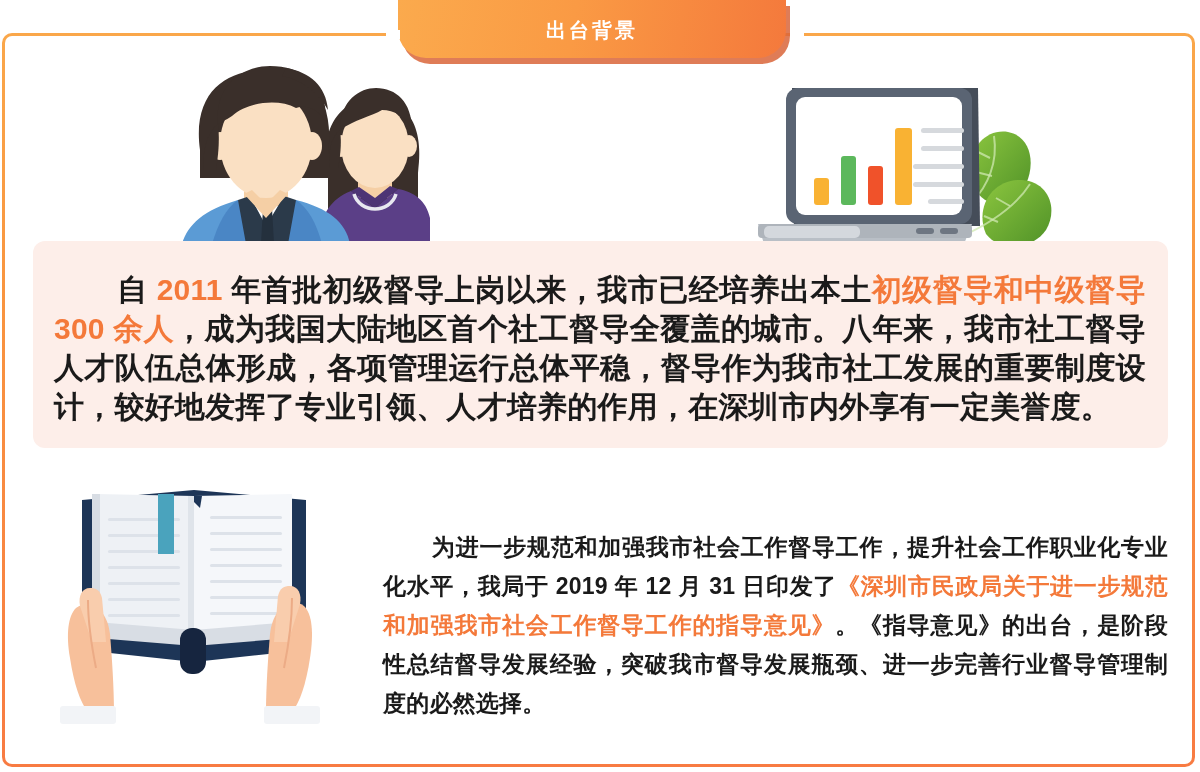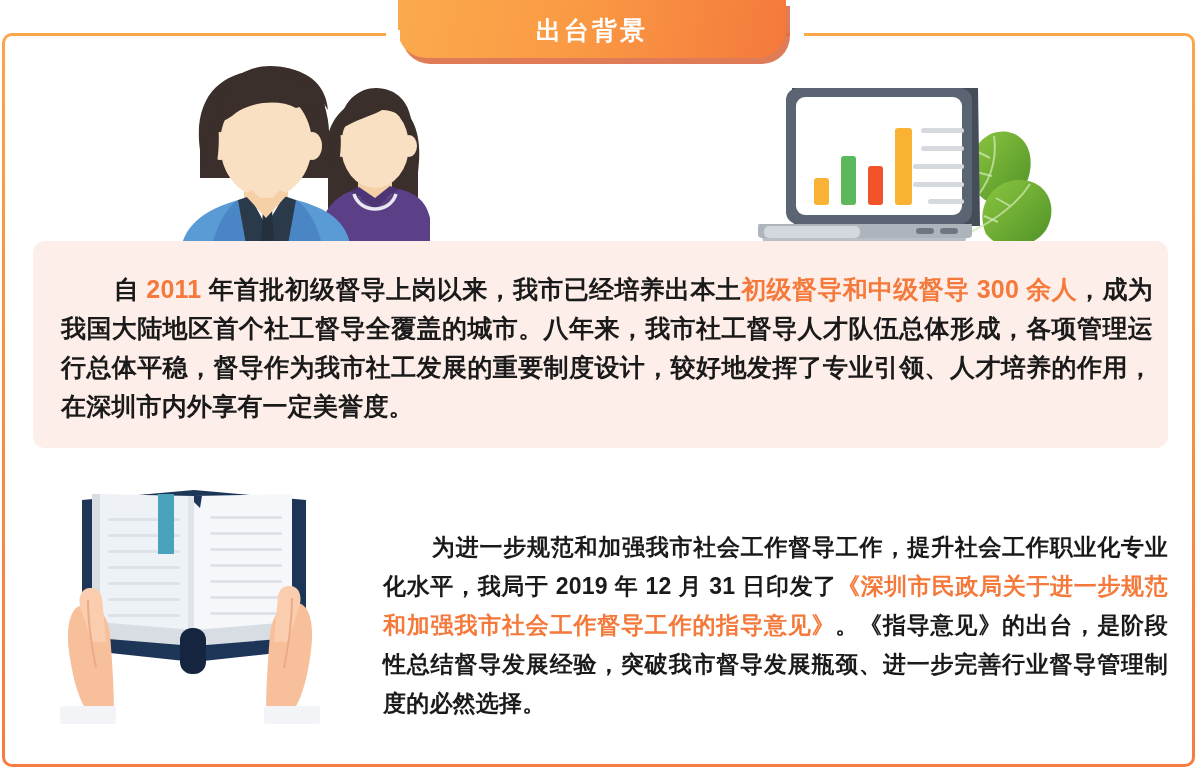--- a/index.html
+++ b/index.html
@@ -63,21 +63,21 @@
     width: 388px;
     height: 58px;
     background: linear-gradient(100deg, #fbaa4d 0%, #fa9a44 45%, #f4793c 100%);
     border-radius: 0 0 28px 28px;
     display: flex;
     align-items: center;
     justify-content: center;
   }
   #banner-title {
     color: #ffffff;
-    font-size: 25px;
+    font-size: 20px;
     font-weight: bold;
     letter-spacing: 3px;
     line-height: 1;
     padding-top: 2px;
   }
 
   
   .notch {
     position: absolute;
     top: 30px;
@@ -95,24 +95,24 @@
     left: 33px;
     top: 241px;
     width: 1135px;
     height: 207px;
     background: #fdeee9;
     border-radius: 12px;
     z-index: 3;
   }
   #para1 {
     position: absolute;
-    left: 28px;
+    left: 21px;
     top: 29px;
     width: 1092px;
-    font-size: 25px;
+    font-size: 30px;
     font-weight: bold;
     color: #1a1a1a;
     line-height: 39px;
     letter-spacing: .2px;
     text-align: justify;
   }
   .indent { display: inline-block; width: 2.1em; }
   .hl { color: #f4793a; }
 
   

